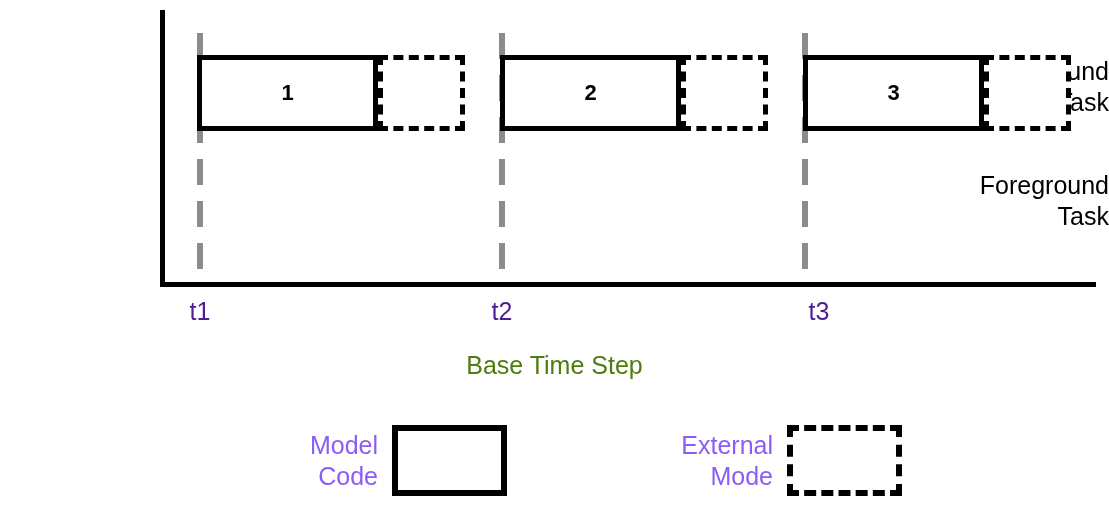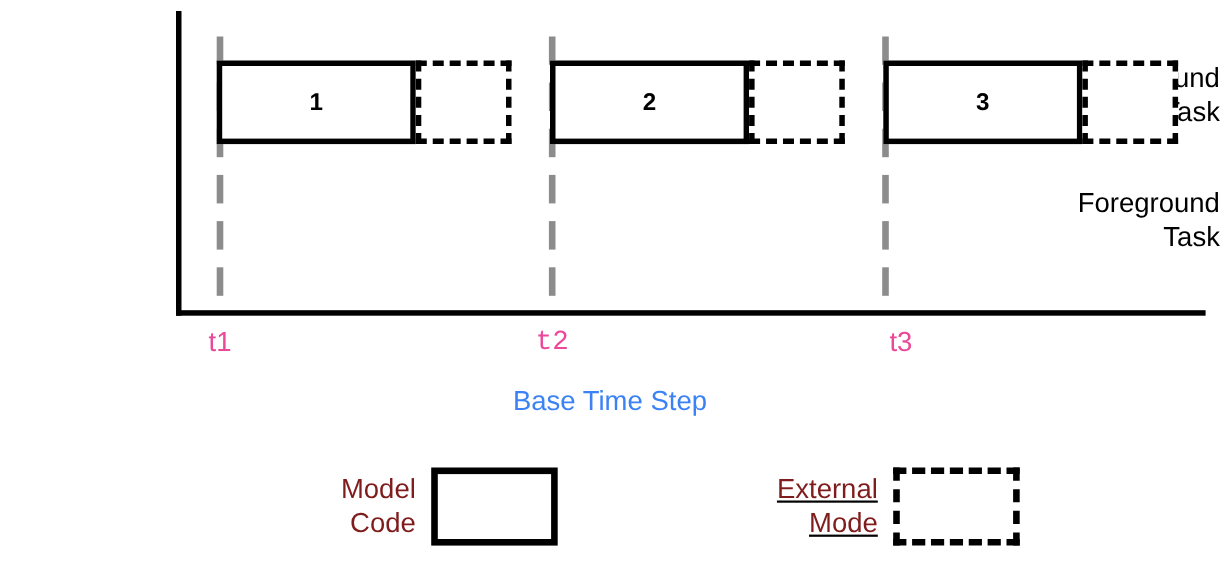--- a/index.html
+++ b/index.html
@@ -92,51 +92,51 @@
   }
 
   
   .tick-label {
     position: absolute;
     top: 296px;
     width: 70px;
     text-align: center;
     font-size: 25px;
     line-height: 30px;
-    color: #ec4899;
+    color: #4c1d95;
   }
 
   
   #xaxis-title {
     position: absolute;
     left: 0;
     top: 350px;
     width: 1109px;
     text-align: center;
     font-size: 25px;
     line-height: 30px;
-    color: #3b82f6;
+    color: #4d7c0f;
   }
 
   
   .legend-item {
     position: absolute;
     top: 425px;
     display: flex;
     align-items: center;
   }
   #legend-model { left: 270px; }
-  #legend-external { left: 690px; text-decoration: underline; }
+  #legend-external { left: 665px; }
 
   .legend-text {
     font-size: 25px;
     line-height: 31px;
     text-align: right;
     white-space: pre-line;
-    color: #7f1d1d;
+    color: #8b5cf6;
     padding-right: 14px;
     width: 108px;
   }
   .legend-swatch {
     width: 115px;
     height: 71px;
     box-sizing: border-box;
     background: #ffffff;
   }
   .legend-swatch-solid { border: 6px solid #000000; }
@@ -168,21 +168,21 @@
     <span class="block-number">2</span>
   </div>
   <div class="block block-external" style="left:681px; width:87px;"></div>
 
   <div class="block block-model" style="left:803px; width:181px;">
     <span class="block-number">3</span>
   </div>
   <div class="block block-external" style="left:984px; width:87px;"></div>
 
   <div class="tick-label" style="left:165px;">t1</div>
-  <div class="tick-label" style="left:467px;font-family:Liberation Mono, monospace;">t2</div>
+  <div class="tick-label" style="left:467px;">t2</div>
   <div class="tick-label" style="left:784px;">t3</div>
 
   <div id="xaxis-title">Base Time Step</div>
 
   <div class="legend-item" id="legend-model">
     <div class="legend-text">Model
 Code</div>
     <div class="legend-swatch legend-swatch-solid"></div>
   </div>
 

